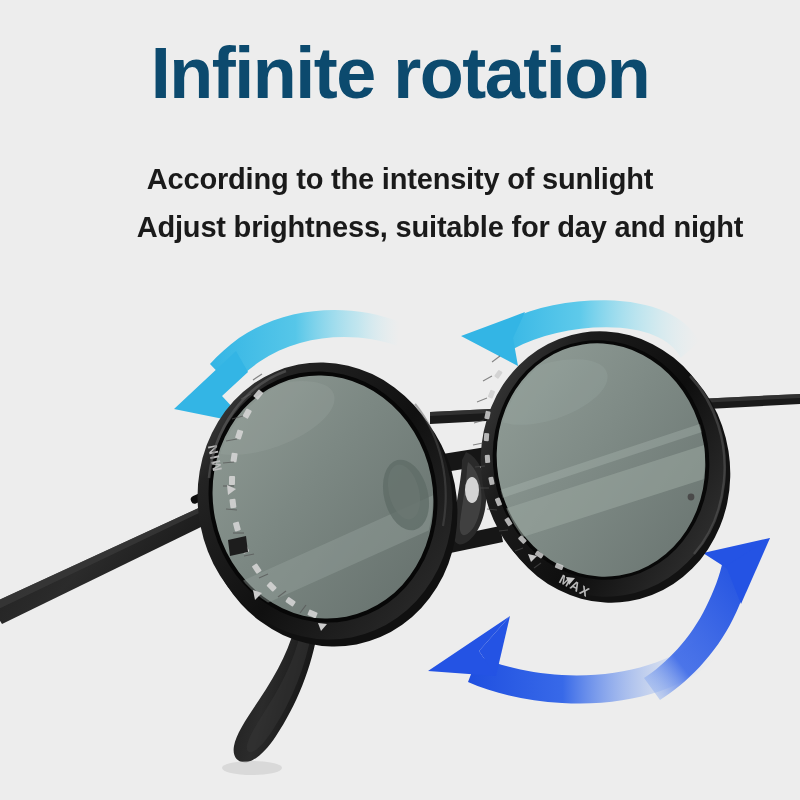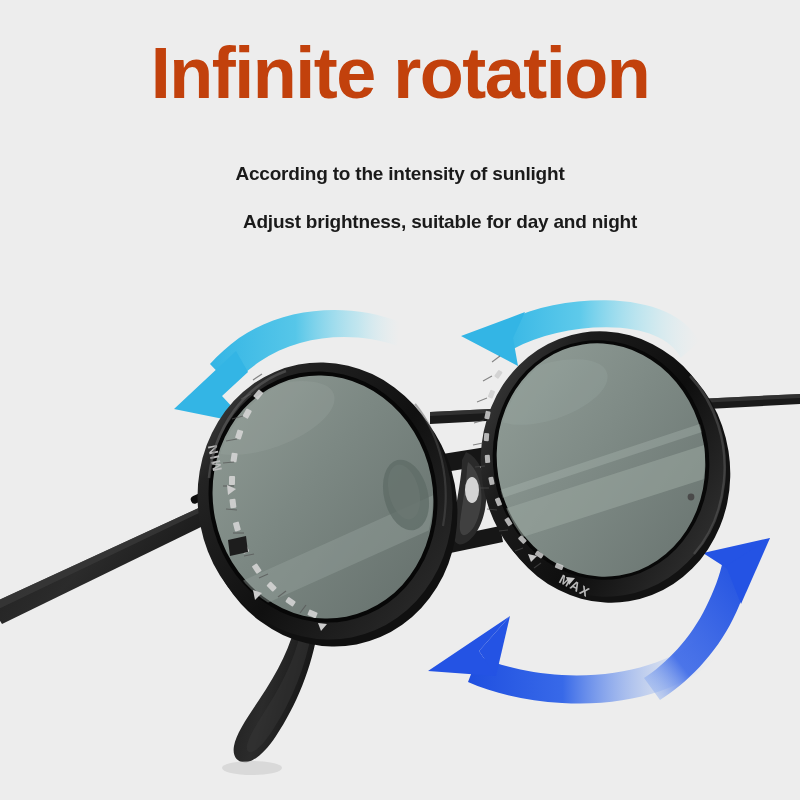--- a/index.html
+++ b/index.html
@@ -21,32 +21,32 @@
   .headline {
     position: absolute;
     left: 0;
     top: 36px;
     width: 800px;
     text-align: center;
     font-family: "Liberation Sans", sans-serif;
     font-weight: bold;
     font-size: 72px;
     letter-spacing: -1.5px;
-    color: #c2410c;
+    color: #0c4a6e;
     line-height: 1.05;
     white-space: nowrap;
   }
   .subline {
     position: absolute;
     left: 0;
     width: 800px;
     text-align: center;
     font-family: "Liberation Sans", sans-serif;
     font-weight: bold;
-    font-size: 19px;
+    font-size: 29px;
     letter-spacing: -0.2px;
     color: #1a1a1a;
     white-space: nowrap;
   }
   .subline.s1 { top: 163px; }
   .subline.s2 { top: 211px; padding-left: 40px; }
 
   
   #art {
     position: absolute;

